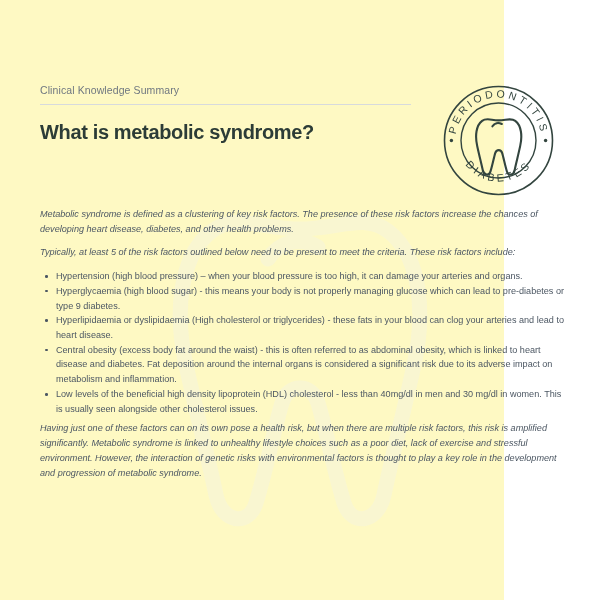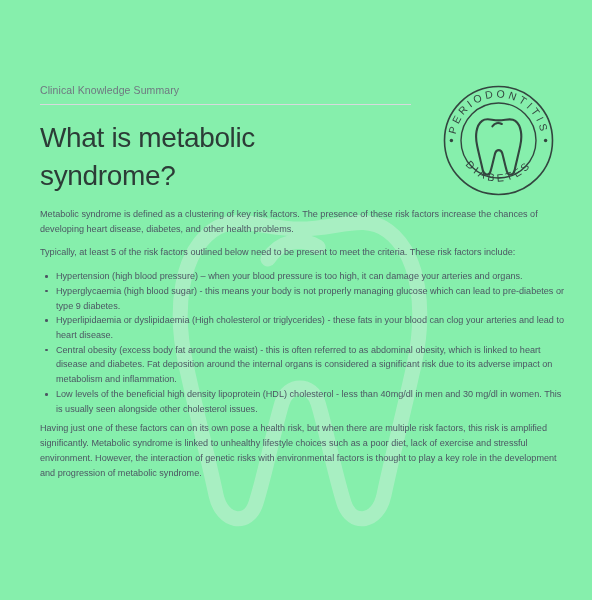--- a/index.html
+++ b/index.html
@@ -10,23 +10,23 @@
   body {
     width: 600px;
     height: 600px;
     overflow: hidden;
     font-family: "Liberation Sans", sans-serif;
     -webkit-font-smoothing: antialiased;
   }
 
   .page {
     position: relative;
-    width: 592px;
+    width: 504px;
     height: 600px;
-    background: #86efac;
+    background: #fef9c3;
     box-sizing: border-box;
   }
 
   
   .watermark {
     position: absolute;
     left: 300px;
     top: 372px;
     transform: translate(-50%, -50%);
     width: 300px;
@@ -55,22 +55,22 @@
 
   .rule {
     width: 371px;
     height: 1px;
     background: #d7dadd;
     margin-top: 7px;
   }
 
   .page-title {
     margin-top: 14px;
-    font-size: 28px;
-    font-weight: 400;
+    font-size: 20px;
+    font-weight: 700;
     line-height: 1.38;
     letter-spacing: -0.35px;
     color: #2c3c37;
     max-width: 300px;
   }
 
   
   .badge {
     position: absolute;
     left: 443px;
@@ -88,20 +88,21 @@
     top: 207px;
     width: 530px;
     z-index: 2;
     color: #4c5763;
     font-size: 9.1px;
     line-height: 1.62;
   }
 
   .para {
     margin: 0 0 12px 0;
+    font-style: italic;
   }
   .para.tight { margin-bottom: 9px; }
 
   .risk-list {
     margin: 0 0 5px 0;
     padding: 0;
     list-style: none;
   }
   .risk-list li {
     position: relative;

